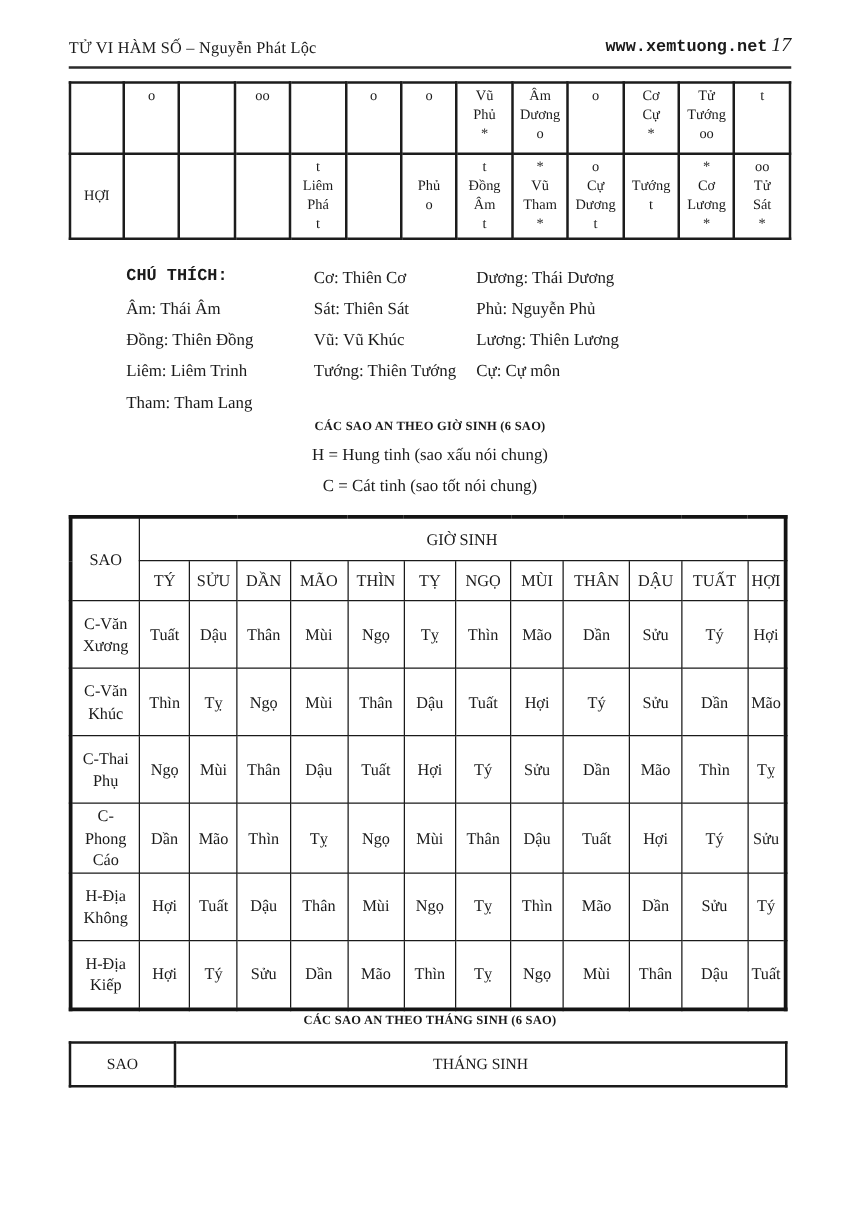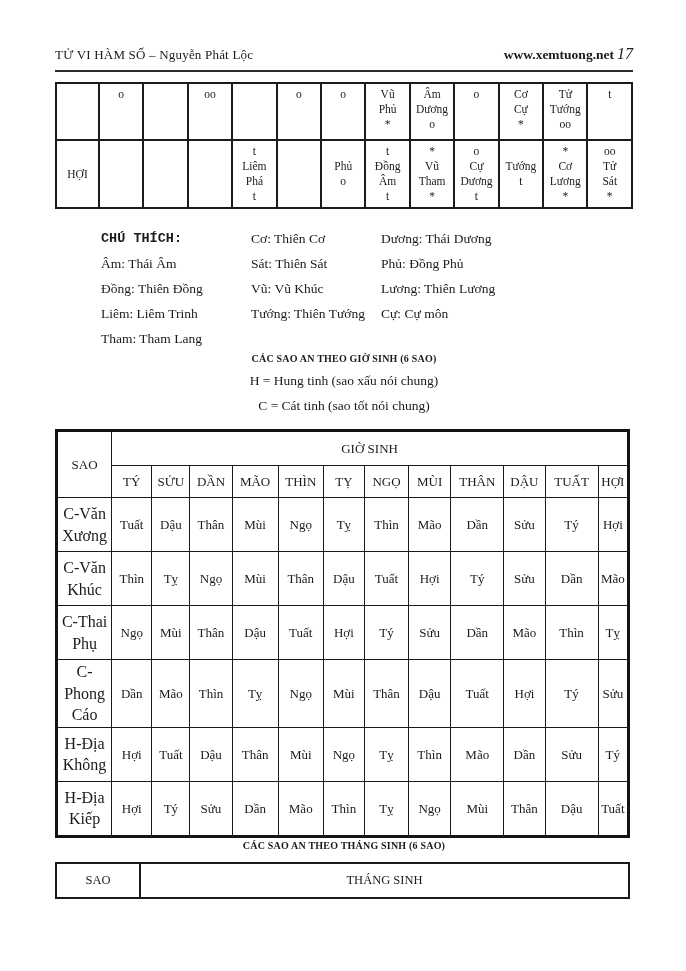--- a/index.html
+++ b/index.html
@@ -1,29 +1,29 @@
 <!DOCTYPE html>
 <html><head>
 <meta charset="utf-8">
 <style>
   html,body { margin:0; padding:0; background:#ffffff; }
   .page {
     position:relative; width:686px; height:971px; box-sizing:border-box;
-    padding:45px 53px 0 55px; background:#ffffff;
+    padding:28px 53px 0 55px; background:#ffffff;
     font-family:"Liberation Serif","DejaVu Serif",serif; color:#1a1a1a;
     overflow:hidden;
   }
   
   .pageheader {
     display:flex; justify-content:space-between; align-items:flex-end;
     border-bottom:2px solid #2b2b2b; padding-bottom:7px;
   }
   .book-title { font-size:13px; letter-spacing:.2px; }
   .hright { display:flex; align-items:baseline; }
-  .site { font-family:Liberation Serif, serif; font-weight:bold; font-size:13.5px; }
+  .site { font-family:Liberation Mono, monospace; font-weight:bold; font-size:13.5px; }
   .pagenum { font-style:italic; font-size:16px; margin-left:3px; }
   
   table { border-collapse:collapse; }
   .hoi-table { width:578px; table-layout:fixed; margin-top:10px; text-align:center; }
   .hoi-table td {
     border:2px solid #1c1c1c; font-size:11.5px; line-height:1.3;
     white-space:pre-line; padding:2px 0; vertical-align:middle; overflow:hidden;
   }
   .hoi-table tr:first-child td { height:50px; vertical-align:top; padding-top:3px; }
   .hoi-table tr:last-child td  { height:62px; }
@@ -39,21 +39,21 @@
   
   .hour-table {
     width:575px; table-layout:fixed; margin-top:15px; text-align:center;
     border:3px solid #141414;
   }
   .hour-table th, .hour-table td { border:1.8px solid #1a1a1a; overflow:hidden; }
   .hour-table thead th { font-weight:normal; font-size:13px; }
   .hour-table .group-row th { height:31px; }
   .hour-table .cols-row th { height:29px; }
   .hour-table tbody td { font-size:13px; height:51px; line-height:1.35; white-space:pre-line; }
-  .hour-table td.rowlabel { font-size:16px;margin-left:15px; }
+  .hour-table td.rowlabel { font-size:13px;margin-left:15px; }
   
   .month-table { width:575px; margin-top:11px; text-align:center; border:2.5px solid #141414; }
   .month-table td { border:2px solid #1a1a1a; height:31px; font-size:12.5px; }
   .month-table td.saocell { width:80px; }
 </style>
 </head>
 <body>
 
 <div class="page">
 
@@ -142,21 +142,21 @@
         </tr>
       </tbody>
   </table>
 
   <div class="notes" id="notes-grid">
       <div class="bold">CHÚ THÍCH:</div>
       <div>Cơ: Thiên Cơ</div>
       <div>Dương: Thái Dương</div>
       <div>Âm: Thái Âm</div>
       <div>Sát: Thiên Sát</div>
-      <div>Phủ: Đồng Phủ</div>
+      <div>Phủ: Nguyễn Phủ</div>
       <div>Đồng: Thiên Đồng</div>
       <div>Vũ: Vũ Khúc</div>
       <div>Lương: Thiên Lương</div>
       <div>Liêm: Liêm Trinh</div>
       <div>Tướng: Thiên Tướng</div>
       <div>Cự: Cự môn</div>
       <div>Tham: Tham Lang</div>
     </div>
 
   <div class="center-heading">CÁC SAO AN THEO GIỜ SINH (6 SAO)</div>

